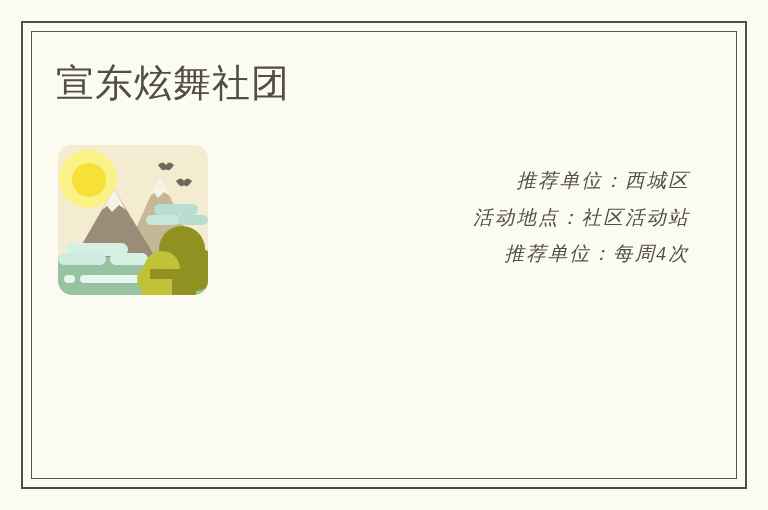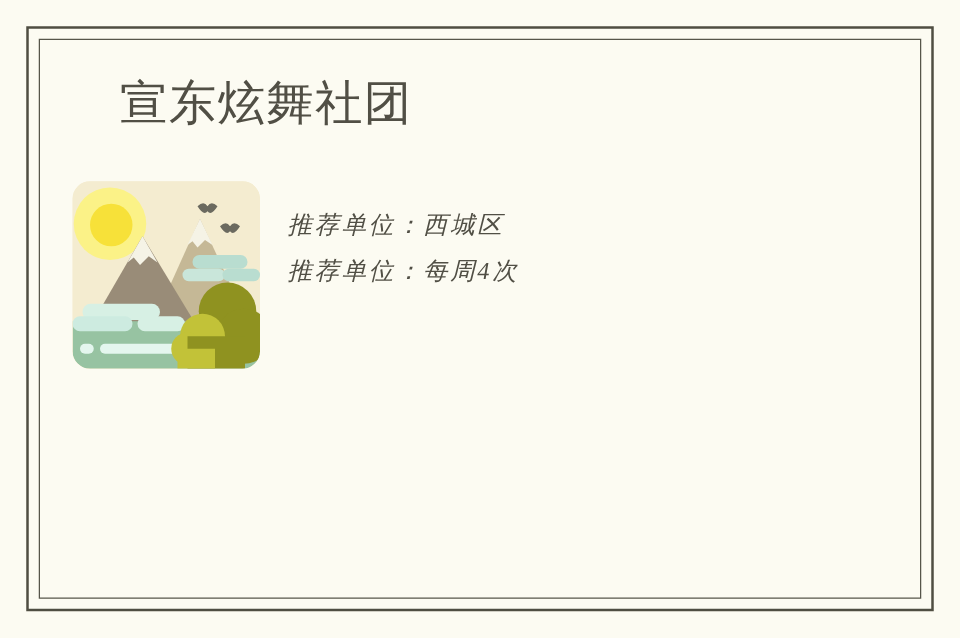--- a/index.html
+++ b/index.html
@@ -48,21 +48,20 @@
   .title {
     position: absolute;
     left: 56px;
     top: 57px;
     font-size: 38px;
     line-height: 52px;
     color: #514f45;
     letter-spacing: 1px;
     white-space: nowrap;
     font-weight: 400;
-    margin-left: 40px;
   }
 
   
   .content {
     position: absolute;
     left: 58px;
     top: 145px;
     width: 640px;
     height: 210px;
   }
@@ -93,21 +92,21 @@
   }
   .detail-line {
     color: #514f45;
     font-size: 19.5px;
     line-height: 36.5px;
     height: 36.5px;
     letter-spacing: 2.2px;
     white-space: nowrap;
     font-family: "Liberation Serif", "DejaVu Serif", serif;
     font-style: italic;
-    text-align: left;
+    text-align: right;
   }
 </style>
 </head>
 <body>
 
 <div class="page">
 
   <div class="frame-outer"></div>
   <div class="frame-inner"></div>
 
@@ -156,17 +155,18 @@
           <circle cx="104" cy="124" r="18" fill="#c2c238"></circle>
           <circle cx="92" cy="134" r="13" fill="#c2c238"></circle>
           <rect x="92" y="124" width="46" height="26" fill="#8f9220"></rect>
           <rect x="84" y="134" width="30" height="16" fill="#c2c238"></rect>
         </g>
       </svg>
     </div>
 
     <div class="details">
       <div class="detail-line">推荐单位：西城区</div>
+      <div class="detail-line">活动地点：社区活动站</div>
       <div class="detail-line">推荐单位：每周4次</div>
     </div>
 
   </div>
 </div>
 
 </body></html>

